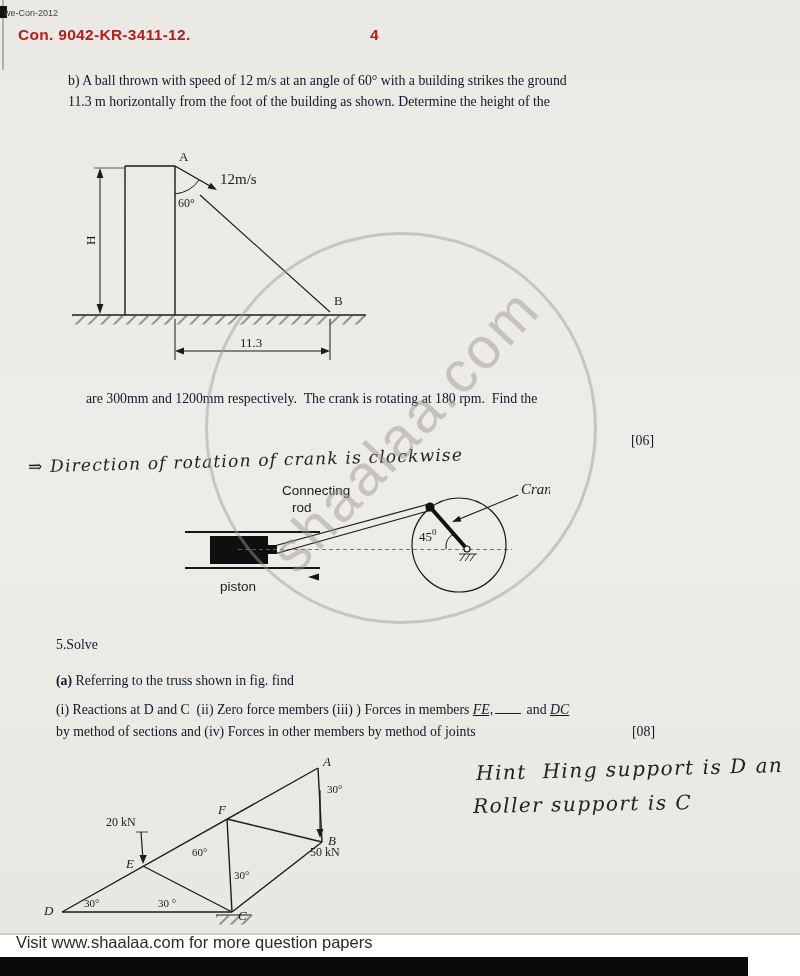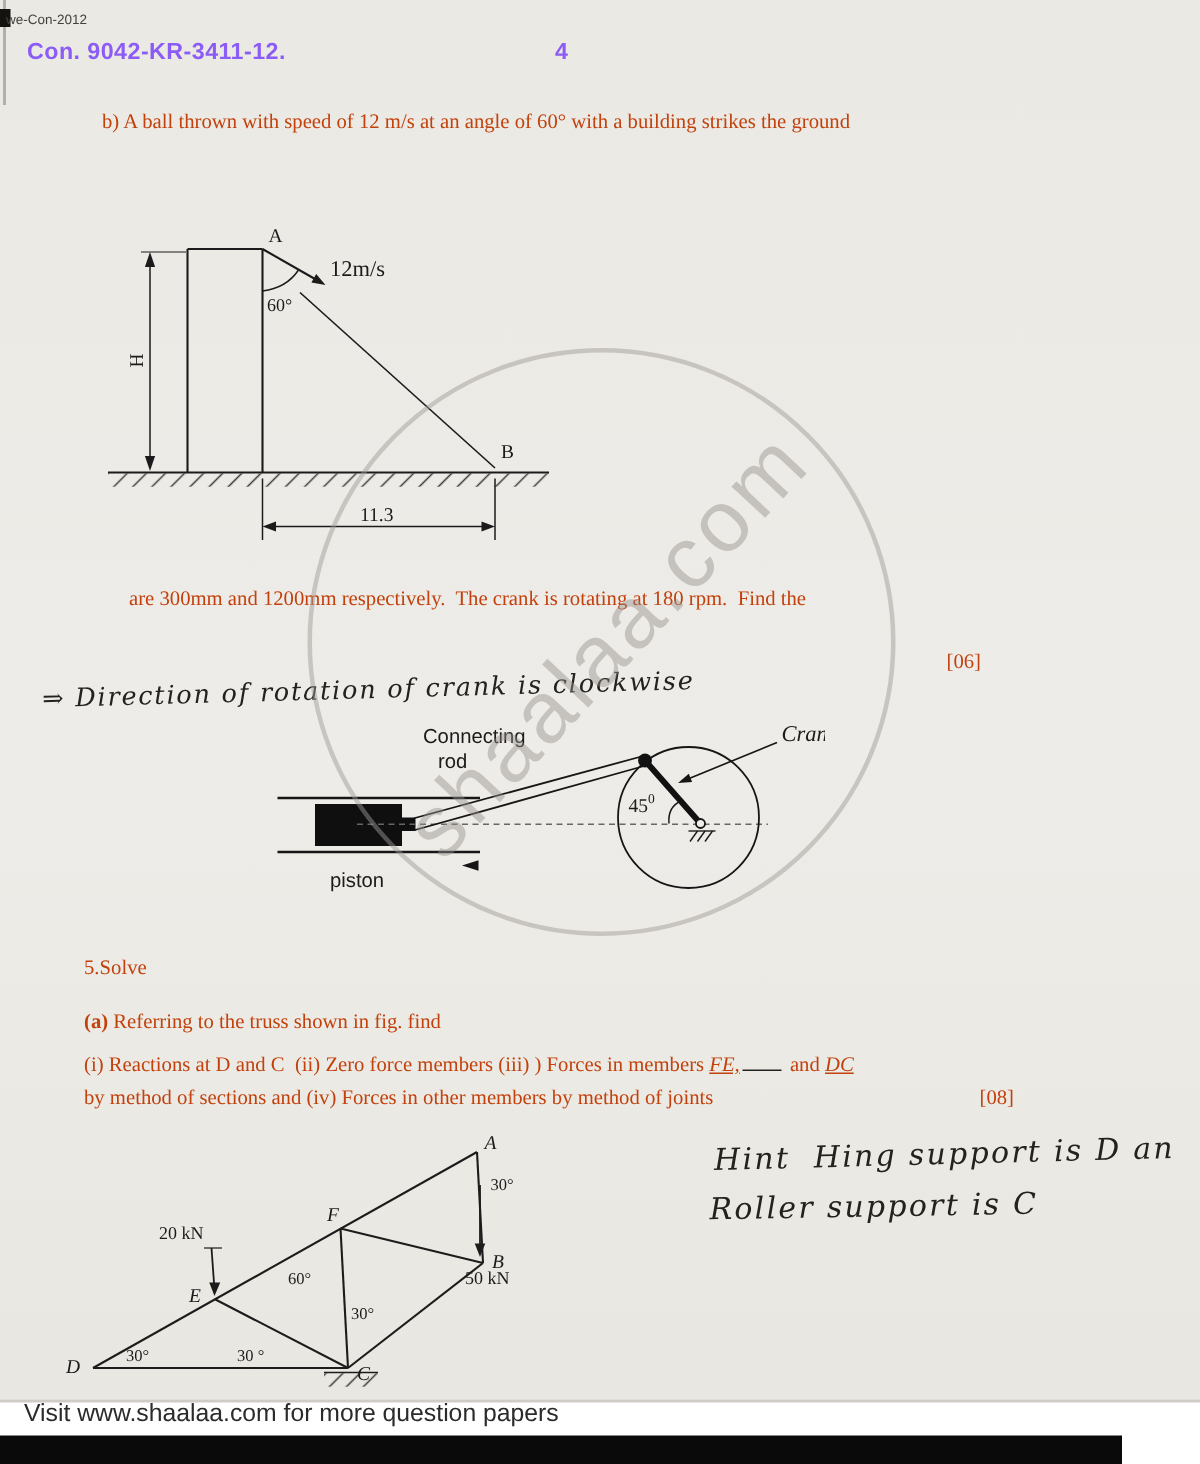--- a/index.html
+++ b/index.html
@@ -4,22 +4,22 @@
 <style>
   * { margin:0; padding:0; box-sizing:border-box; }
   html,body { width:800px; height:976px; }
   body { position:relative; background:#ffffff; overflow:hidden; font-family:"Liberation Serif", serif; }
   .abs { position:absolute; }
   .scan { left:0; top:0; width:800px; height:935px;
           background:linear-gradient(180deg,#ebe9e4 0%,#eeece8 55%,#e9e7e1 100%);
           border-bottom:2px solid #cfccc6; }
   .pre { white-space:pre; }
   .corner { font-family:"Liberation Sans",sans-serif; font-size:9px; color:#44423e; }
-  .code { font-family:"Liberation Sans",sans-serif; font-weight:700; font-size:15.5px; letter-spacing:.3px; color:#8b5cf6; }
-  .print { font-size:13.8px; color:#c2410c; line-height:21px; }
+  .code { font-family:"Liberation Sans",sans-serif; font-weight:700; font-size:15.5px; letter-spacing:.3px; color:#b91c1c; }
+  .print { font-size:13.8px; color:#0f172a; line-height:21px; }
   .print > div { white-space:pre; }
   .member { font-style:italic; text-decoration:underline; }
   .u-blank { display:inline-block; width:26px; height:13px; border-bottom:1.2px solid #222; margin:0 2px; }
   .hw { font-family:"DejaVu Serif",serif; font-style:italic; color:#23221e; }
   .wm-ring { left:205px; top:232px; width:392px; height:392px; border-radius:50%;
              border:3px solid rgba(158,155,150,.48); pointer-events:none; z-index:40; }
   .wm-text { left:165px; top:395px; width:480px; height:70px; line-height:70px; text-align:center;
              transform:rotate(-47deg); font-family:"Liberation Sans",sans-serif; font-size:58px;
              letter-spacing:3px; color:rgba(148,145,140,.45); pointer-events:none; z-index:41; }
   .footer { font-family:"Liberation Sans",sans-serif; font-size:16.5px; color:#2b2b2b; z-index:5; }
@@ -33,20 +33,21 @@
 <div class="abs scan"></div>
 <div class="abs" style="left:2px; top:0; width:2px; height:70px; background:#8a8a86; opacity:.6;"></div>
 <div class="abs" style="left:0; top:6px; width:7px; height:12px; background:#15130f;"></div>
 
 <div class="abs corner pre" style="left:4px; top:8px;">we-Con-2012</div>
 <div class="abs code pre" style="left:18px; top:26px;">Con. 9042-KR-3411-12.</div>
 <div class="abs code pre" style="left:370px; top:26px;">4</div>
 
 <div class="abs print" style="left:68px; top:70px;">
   <div>b) A ball thrown with speed of 12 m/s at an angle of 60° with a building strikes the ground</div>
+  <div>11.3 m horizontally from the foot of the building as shown. Determine the height of the</div>
 </div>
 
 <svg class="abs" style="left:60px; top:148px;" width="350" height="220" viewBox="0 0 350 220">
   <defs>
     <pattern id="hatch-b" width="9" height="9" patternUnits="userSpaceOnUse" patternTransform="rotate(45)">
       <line x1="1" y1="0" x2="1" y2="9" stroke="#3a3a38" stroke-width="1"></line>
     </pattern>
   </defs>
   <g stroke="#1b1b1b" stroke-width="1.4" fill="none">
     <line x1="12" y1="167" x2="306" y2="167"></line>
@@ -122,21 +123,21 @@
   <text x="341" y="16" font-size="15" font-style="italic" font-family="DejaVu Serif, serif">Crank</text>
   <text x="239" y="63" font-size="13"><tspan>45</tspan><tspan dy="-6" font-size="9">0</tspan></text>
   <text class="sans-label" x="40" y="113" font-size="13.5">piston</text>
 </svg>
 
 <div class="abs print pre" style="left:56px; top:634px; font-weight:400;">5.Solve</div>
 <div class="abs print" style="left:56px; top:670px;"><b class="pre">(a)</b><span class="pre"> Referring to the truss shown in fig. find</span></div>
 
 <div class="abs print" style="left:56px; top:699px;"><span class="pre">(i) Reactions at D and C  (ii) Zero force members (iii) ) Forces in members </span><span class="pre member">FE,</span><span class="u-blank"></span><span class="pre"> and </span><span class="pre member">DC</span></div>
 <div class="abs print pre" style="left:56px; top:721px;">by method of sections and (iv) Forces in other members by method of joints</div>
-<div class="abs print pre" style="left:632px; top:721px;margin-left:21px;">[08]</div>
+<div class="abs print pre" style="left:632px; top:721px;">[08]</div>
 
 <svg class="abs" style="left:40px; top:752px;" width="330" height="190" viewBox="0 0 330 190">
   <defs>
     <pattern id="hatch-c" width="8" height="8" patternUnits="userSpaceOnUse" patternTransform="rotate(45)">
       <line x1="1" y1="0" x2="1" y2="8" stroke="#3a3a38" stroke-width="1"></line>
     </pattern>
   </defs>
   <g stroke="#1c1c1c" stroke-width="1.4" fill="none">
     <line x1="22" y1="160" x2="278" y2="16"></line>
     <line x1="22" y1="160" x2="192" y2="160"></line>

